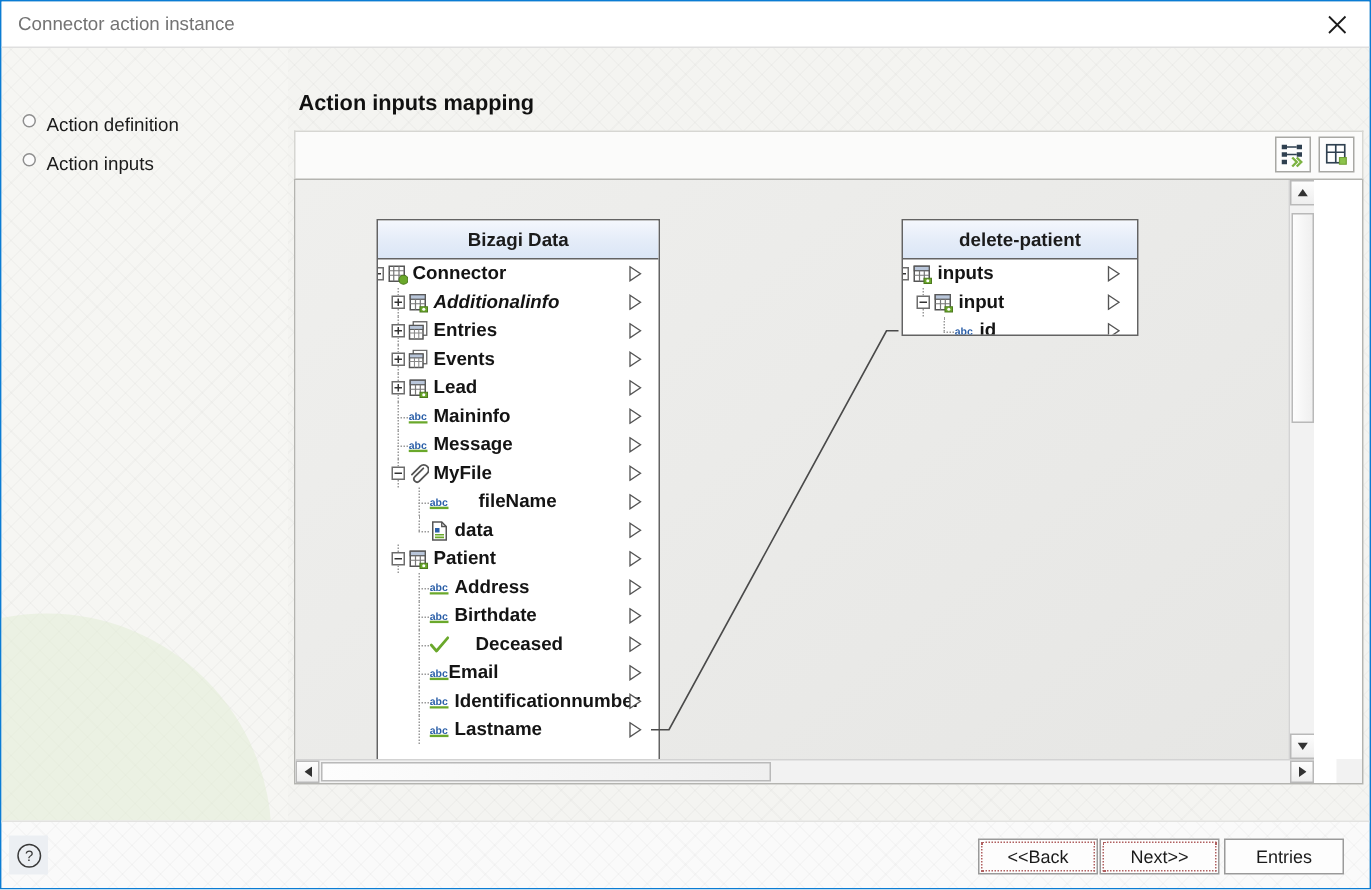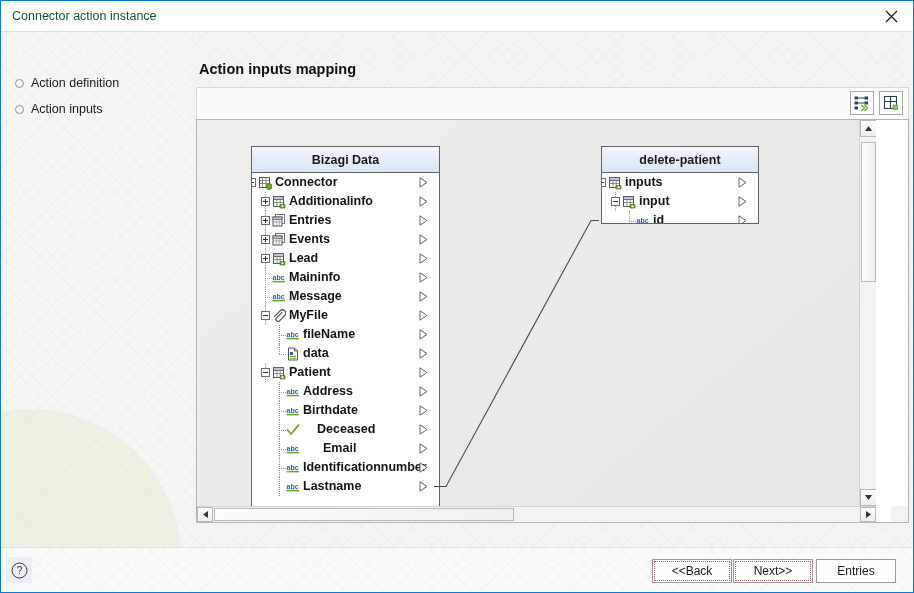--- a/index.html
+++ b/index.html
@@ -23,21 +23,21 @@
 
   
   #titlebar {
     position: absolute; left: 0; top: 0;
     width: 912px; height: 31px;
     background: #ffffff;
     border-bottom: 1px solid #dfdfdf;
   }
   #title-text {
     position: absolute; left: 11px; top: 8px;
-    font-size: 12.5px; color: #14532d;
+    font-size: 12.5px; color: #737373;
     white-space: nowrap;
   }
   #close-btn {
     position: absolute; right: 0; top: 0;
     width: 44px; height: 30px;
     display: flex; align-items: center; justify-content: center;
     cursor: pointer;
   }
   #close-btn svg { display: block; }
 
@@ -55,21 +55,21 @@
   #leftnav::after {
     content: "";
     position: absolute;
     left: -120px; bottom: -160px;
     width: 300px; height: 300px;
     border-radius: 50%;
     background: rgba(226,236,214,0.55);
   }
   .nav-item {
     position: absolute; left: 14px;
-    display: flex; align-items: center;
+    display: flex; align-items: flex-start;
     gap: 7px;
     cursor: default;
     z-index: 2;
   }
   .nav-bullet {
     width: 9px; height: 9px;
     border: 1px solid #8f8f8f;
     border-radius: 50%;
     background: #fbfbfb;
     flex: none;
@@ -336,21 +336,21 @@
                   <span class="expander plus" style="left: 9px;"></span>
                   <span class="tico" style="left: 20px;">
                     <svg width="14" height="14" viewBox="0 0 14 14">
         <rect x="1.5" y="1.5" width="10" height="10" fill="#fff" stroke="#555" stroke-width="1"></rect>
         <rect x="1.5" y="1.5" width="10" height="3" fill="#b9c6da" stroke="#555" stroke-width="0.8"></rect>
         <path d="M1.5 7.5 H11.5 M5 4.5 V11.5 M8.2 4.5 V11.5" stroke="#777" stroke-width="0.8"></path>
         <path d="M8 9.5 h5 v3.5 h-5 z" fill="#6aa82b" stroke="#4d7a1f" stroke-width="0.7"></path>
         <circle cx="10.5" cy="11.2" r="1" fill="#fff"></circle>
                     </svg>
                   </span>
-                  <span class="row-label" style="margin-left: 37px;">Additionalinfo</span>
+                  <span class="row-label" style="margin-left: 37px; font-style: italic;">Additionalinfo</span>
                   <span class="port-wrap" style="left: 167px;">
                     <svg width="9" height="11" viewBox="0 0 9 11">
                       <path d="M1 0.8 L8 5.5 L1 10.2 Z" fill="#fff" stroke="#555" stroke-width="0.9"></path>
                     </svg>
                   </span>
                 </div>
                 <div class="tree-row">
                   <span class="vline" style="left: 13px; top: 0px; height: 19px;"></span>
                   <span class="expander plus" style="left: 9px;"></span>
                   <span class="tico" style="left: 20px;">
@@ -454,21 +454,21 @@
                 </div>
                 <div class="tree-row">
                   <span class="vline" style="left: 27px; top: 0px; height: 19px;"></span>
                   <span class="hline" style="left: 27px; top: 10px; width: 7px;"></span>
                   <span class="tico" style="left: 34px;">
                     <svg width="14" height="14" viewBox="0 0 14 14">
         <text x="0.5" y="9" font-family="Liberation Sans, sans-serif" font-size="7" font-weight="bold" fill="#2b5fa8">abc</text>
         <path d="M0.5 10.6 H13" stroke="#6aa82b" stroke-width="1.6"></path>
                     </svg>
                   </span>
-                  <span class="row-label" style="margin-left: 51px;">fileName</span>
+                  <span class="row-label" style="margin-left: 67px;">fileName</span>
                   <span class="port-wrap" style="left: 167px;">
                     <svg width="9" height="11" viewBox="0 0 9 11">
                       <path d="M1 0.8 L8 5.5 L1 10.2 Z" fill="#fff" stroke="#555" stroke-width="0.9"></path>
                     </svg>
                   </span>
                 </div>
                 <div class="tree-row">
                   <span class="vline" style="left: 27px; top: 0px; height: 10px;"></span>
                   <span class="hline" style="left: 27px; top: 10px; width: 7px;"></span>
                   <span class="tico" style="left: 34px;">
@@ -554,21 +554,21 @@
                 </div>
                 <div class="tree-row">
                   <span class="vline" style="left: 27px; top: 0px; height: 19px;"></span>
                   <span class="hline" style="left: 27px; top: 10px; width: 7px;"></span>
                   <span class="tico" style="left: 34px;">
                     <svg width="14" height="14" viewBox="0 0 14 14">
         <text x="0.5" y="9" font-family="Liberation Sans, sans-serif" font-size="7" font-weight="bold" fill="#2b5fa8">abc</text>
         <path d="M0.5 10.6 H13" stroke="#6aa82b" stroke-width="1.6"></path>
                     </svg>
                   </span>
-                  <span class="row-label" style="margin-left: 71px;">Email</span>
+                  <span class="row-label" style="margin-left: 47px;">Email</span>
                   <span class="port-wrap" style="left: 167px;">
                     <svg width="9" height="11" viewBox="0 0 9 11">
                       <path d="M1 0.8 L8 5.5 L1 10.2 Z" fill="#fff" stroke="#555" stroke-width="0.9"></path>
                     </svg>
                   </span>
                 </div>
                 <div class="tree-row">
                   <span class="vline" style="left: 27px; top: 0px; height: 19px;"></span>
                   <span class="hline" style="left: 27px; top: 10px; width: 7px;"></span>
                   <span class="tico" style="left: 34px;">

